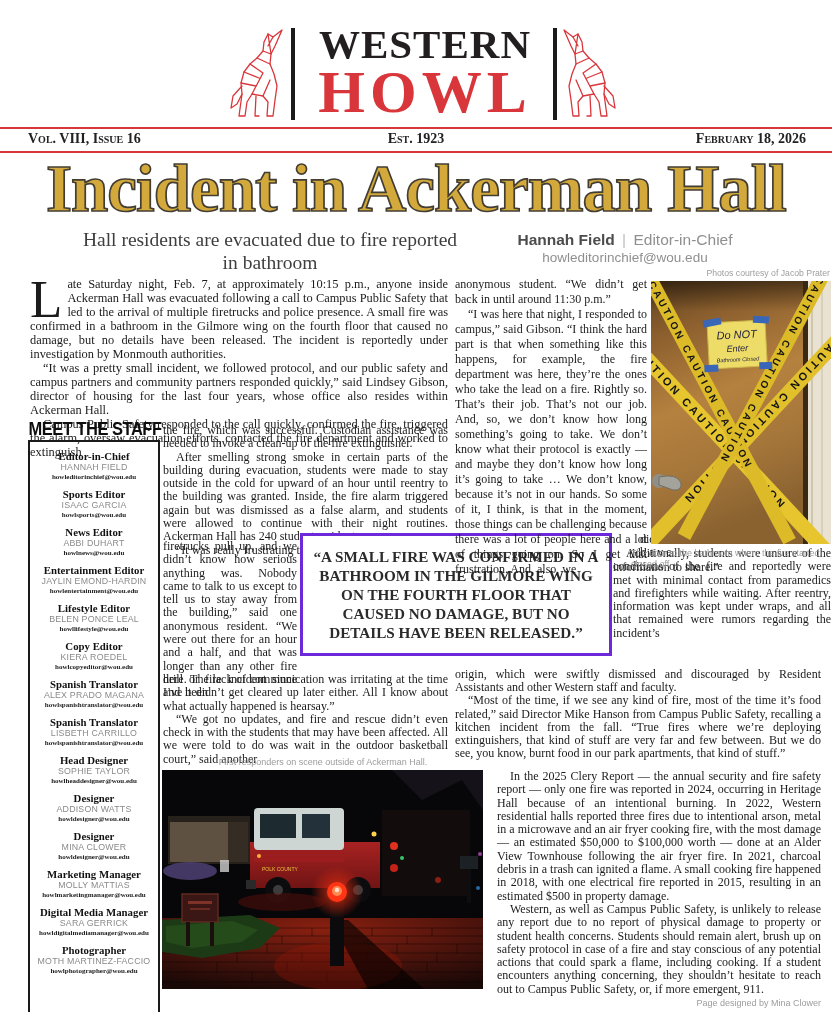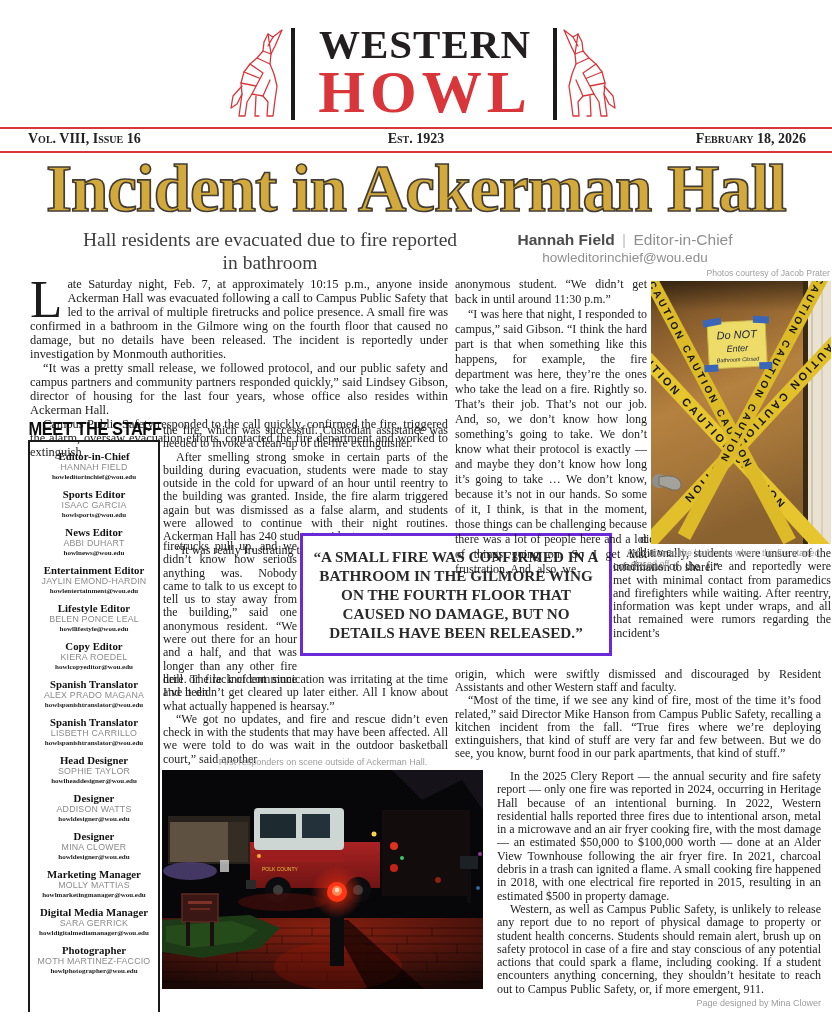--- a/index.html
+++ b/index.html
@@ -109,21 +109,21 @@
       <span class="name">Hannah Field</span>
       <span class="sep">|</span>
       <span>Editor-in-Chief</span>
     </div>
     <div class="email">howleditorinchief@wou.edu</div>
   </div>
   <div class="photo-credit">Photos courtesy of Jacob Prater</div>
 
   <div class="col intro" style="left:30px;top:277px;width:418px;">
     <p><span class="dropcap">L</span><span>ate Saturday night, Feb. 7, at approximately 10:15 p.m., anyone inside Ackerman Hall was evacuated following a call to Campus Public Safety that led to the arrival of multiple firetrucks and police presence. A small fire was confirmed in a bathroom in the Gilmore wing on the fourth floor that caused no damage, but no details have been released. The incident is reportedly under investigation by Monmouth authorities.</span></p>
-    <p class="ind">“It was a pretty small release, we followed protocol, and our public safety and campus partners and community partners responded quickly,” said Lindsey Gibson, director of housing for the last four years, whose office also resides within Ackerman Hall.</p>
+    <p class="ind">“It was a pretty small incident, we followed protocol, and our public safety and campus partners and community partners responded quickly,” said Lindsey Gibson, director of housing for the last four years, whose office also resides within Ackerman Hall.</p>
     <p class="ind">Campus Public Safety responded to the call quickly, confirmed the fire, triggered the alarm, oversaw evacuation efforts, contacted the fire department and worked to extinguish</p>
   </div>
 
   <div class="staff-head">MEET THE STAFF</div>
   <div class="staff-box">
     <div class="staff-entry">
       <div class="role">Editor-in-Chief</div>
       <div class="sname">HANNAH FIELD</div>
       <div class="semail">howleditorinchief@wou.edu</div>
     </div>

